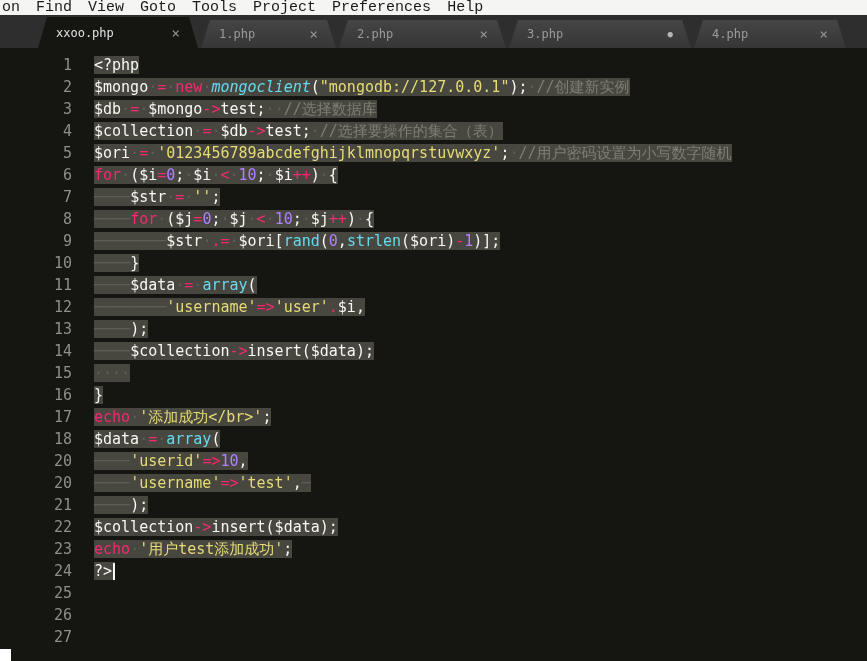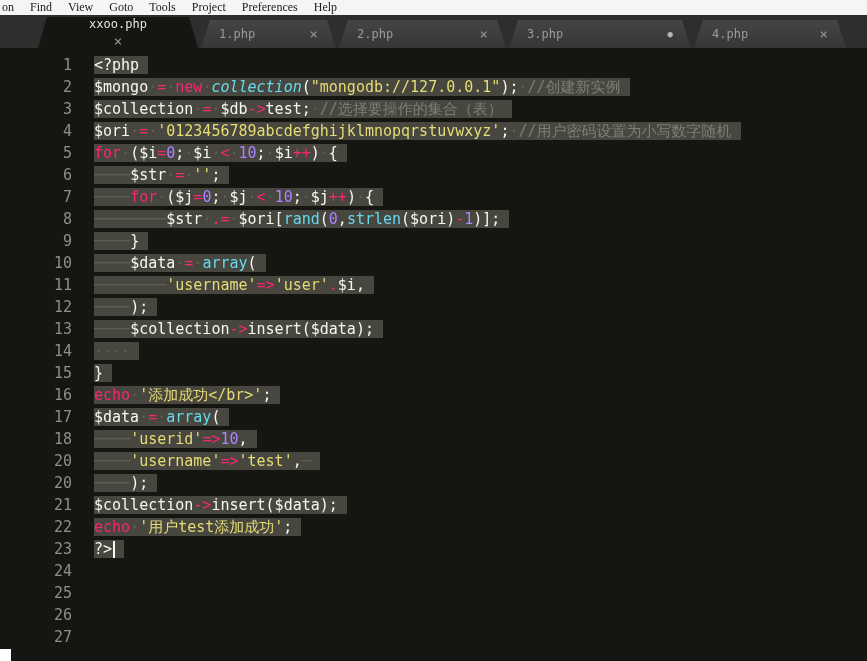--- a/index.html
+++ b/index.html
@@ -8,22 +8,22 @@
     background:var(--editor-bg,#151511);
     font-family:"DejaVu Sans Mono", monospace;
     position:relative;
   }
   .window{width:867px;height:661px;position:relative;}
 
   
   .menu-bar{
     height:15px;background:var(--menu-bg,#f5f5f3);
     display:flex;align-items:center;
-    font-family:Liberation Serif, serif;
-    font-size:12px;color:#1b1b1b;white-space:nowrap;
+    font-family:Liberation Mono, monospace;
+    font-size:15px;color:#1b1b1b;white-space:nowrap;
   }
   .menu-item{padding:0 8px;cursor:default;}
   .menu-item:first-child{padding-left:2px;}
 
   
   .tab-bar{
     height:33px;background:var(--tabbar-bg,#2e2e2e);
     display:flex;align-items:flex-end;
     padding-left:38px;box-sizing:border-box;
   }
@@ -37,42 +37,42 @@
     color:var(--tab-text,#9b9b9b);
     font-size:12px;
     clip-path:polygon(9px 0, calc(100% - 9px) 0, 100% 100%, 0 100%);
     cursor:default;flex:none;
   }
   .tab.active{
     height:31px;
     background:var(--editor-bg,#151511);
     color:var(--tab-text-active,#e2e2e2);
   }
-  .tab:nth-child(1){width:160px;flex-direction:column;}
+  .tab:nth-child(1){width:160px;}
   .tab:nth-child(2){width:135px;}
   .tab:nth-child(3){width:167px;}
   .tab:nth-child(4){width:182px;}
   .tab:nth-child(5){width:152px;}
   .tab-indicator{color:#9a9a9a;font-size:14px;line-height:1;}
   .tab-indicator.dot{font-size:9px;color:#b5b5b5;}
 
   
   .editor{display:flex;height:613px;overflow:hidden;}
   .gutter{
     flex:none;width:80px;box-sizing:border-box;
     padding:6px 8px 0 0;text-align:right;
     color:var(--gutter-text,#8f8f89);
   }
   .gutter-num{height:22px;line-height:22px;font-size:15px;}
   .code{flex:1;padding-top:6px;overflow:hidden;}
   .line{
     height:22px;line-height:22px;font-size:15px;
     white-space:pre;padding-left:14px;color:var(--text,#f8f8f2);
   }
-  .sel{background:var(--selection,#474740);padding-right:9px;}
+  .sel{background:var(--selection,#474740);}
   .tk-v{color:var(--text,#f8f8f2);}
   .tk-k{color:var(--keyword,#f92672);}
   .tk-s{color:var(--string,#e6db74);}
   .tk-n{color:var(--number,#ae81ff);}
   .tk-f{color:var(--function,#66d9ef);}
   .tk-cl{color:var(--function,#66d9ef);font-style:italic;}
   .tk-c{color:var(--comment,#7e7e74);}
   .ws{color:var(--whitespace,#5f5f57);}
   .cursor{
     display:inline-block;width:2px;height:17px;
@@ -145,21 +145,22 @@
         <div class="gutter-num">21</div>
         <div class="gutter-num">22</div>
         <div class="gutter-num">23</div>
         <div class="gutter-num">24</div>
         <div class="gutter-num">25</div>
         <div class="gutter-num">26</div>
         <div class="gutter-num">27</div>
       </div>
     <div class="code">
         <div class="line"><span class="sel"><span class="tk-v">&lt;?php</span></span></div>
-        <div class="line"><span class="sel"><span class="tk-v">$mongo<span class="ws">·</span></span><span class="tk-k">=<span class="ws">·</span>new<span class="ws">·</span></span><span class="tk-cl">collection</span><span class="tk-v">(</span><span class="tk-s">"mongodb://127.0.0.1"</span><span class="tk-v">);<span class="ws">·</span></span><span class="tk-c">//创建新实例</span></span></div>
+        <div class="line"><span class="sel"><span class="tk-v">$mongo<span class="ws">·</span></span><span class="tk-k">=<span class="ws">·</span>new<span class="ws">·</span></span><span class="tk-cl">mongoclient</span><span class="tk-v">(</span><span class="tk-s">"mongodb://127.0.0.1"</span><span class="tk-v">);<span class="ws">·</span></span><span class="tk-c">//创建新实例</span></span></div>
+        <div class="line"><span class="sel"><span class="tk-v">$db<span class="ws">·</span></span><span class="tk-k">=<span class="ws">·</span></span><span class="tk-v">$mongo</span><span class="tk-k">-&gt;</span><span class="tk-v">test;<span class="ws">·</span><span class="ws">·</span></span><span class="tk-c">//选择数据库</span></span></div>
         <div class="line"><span class="sel"><span class="tk-v">$collection<span class="ws">·</span></span><span class="tk-k">=<span class="ws">·</span></span><span class="tk-v">$db</span><span class="tk-k">-&gt;</span><span class="tk-v">test;<span class="ws">·</span></span><span class="tk-c">//选择要操作的集合（表）</span></span></div>
         <div class="line"><span class="sel"><span class="tk-v">$ori<span class="ws">·</span></span><span class="tk-k">=<span class="ws">·</span></span><span class="tk-s">'0123456789abcdefghijklmnopqrstuvwxyz'</span><span class="tk-v">;<span class="ws">·</span></span><span class="tk-c">//用户密码设置为小写数字随机</span></span></div>
         <div class="line"><span class="sel"><span class="tk-k">for<span class="ws">·</span></span><span class="tk-v">($i</span><span class="tk-k">=</span><span class="tk-n">0</span><span class="tk-v">;<span class="ws">·</span>$i<span class="ws">·</span></span><span class="tk-k">&lt;<span class="ws">·</span></span><span class="tk-n">10</span><span class="tk-v">;<span class="ws">·</span>$i</span><span class="tk-k">++</span><span class="tk-v">)<span class="ws">·</span>{</span></span></div>
         <div class="line"><span class="sel"><span class="tk-v"><span class="ws">────</span>$str<span class="ws">·</span></span><span class="tk-k">=<span class="ws">·</span></span><span class="tk-s">''</span><span class="tk-v">;</span></span></div>
         <div class="line"><span class="sel"><span class="tk-v"><span class="ws">────</span></span><span class="tk-k">for<span class="ws">·</span></span><span class="tk-v">($j</span><span class="tk-k">=</span><span class="tk-n">0</span><span class="tk-v">;<span class="ws">·</span>$j<span class="ws">·</span></span><span class="tk-k">&lt;<span class="ws">·</span></span><span class="tk-n">10</span><span class="tk-v">;<span class="ws">·</span>$j</span><span class="tk-k">++</span><span class="tk-v">)<span class="ws">·</span>{</span></span></div>
         <div class="line"><span class="sel"><span class="tk-v"><span class="ws">────</span><span class="ws">────</span>$str<span class="ws">·</span></span><span class="tk-k">.=<span class="ws">·</span></span><span class="tk-v">$ori[</span><span class="tk-f">rand</span><span class="tk-v">(</span><span class="tk-n">0</span><span class="tk-v">,</span><span class="tk-f">strlen</span><span class="tk-v">($ori)</span><span class="tk-k">-</span><span class="tk-n">1</span><span class="tk-v">)];</span></span></div>
         <div class="line"><span class="sel"><span class="tk-v"><span class="ws">────</span>}</span></span></div>
         <div class="line"><span class="sel"><span class="tk-v"><span class="ws">────</span>$data<span class="ws">·</span></span><span class="tk-k">=<span class="ws">·</span></span><span class="tk-f">array</span><span class="tk-v">(</span></span></div>
         <div class="line"><span class="sel"><span class="tk-v"><span class="ws">────</span><span class="ws">────</span></span><span class="tk-s">'username'</span><span class="tk-k">=&gt;</span><span class="tk-s">'user'</span><span class="tk-k">.</span><span class="tk-v">$i,</span></span></div>
         <div class="line"><span class="sel"><span class="tk-v"><span class="ws">────</span>);</span></span></div>

